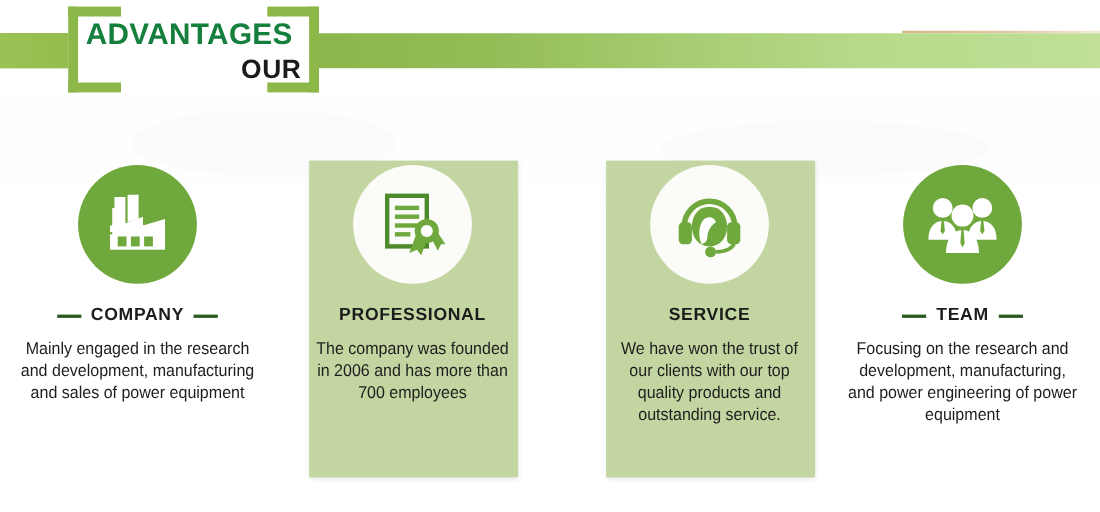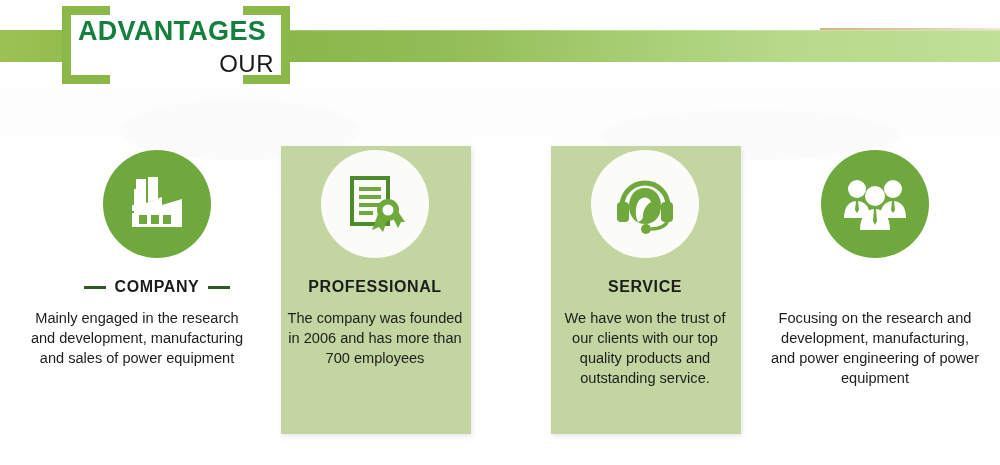--- a/index.html
+++ b/index.html
@@ -57,28 +57,28 @@
   .brk-r-t{left:243px;top:6px;width:47px;height:9px;}
   .brk-r-b{left:243px;top:75px;width:47px;height:9px;}
 
   .title-main{
     position:absolute;left:78px;top:18px;width:200px;
     font-size:27px;font-weight:bold;letter-spacing:.3px;
     color:#15803d;line-height:1;white-space:nowrap;
   }
   .title-sub{
     position:absolute;left:78px;top:52px;width:196px;
-    font-size:24px;font-weight:normal;letter-spacing:.5px;
+    font-size:24px;font-weight:bold;letter-spacing:.5px;
     color:#1b1b1b;line-height:1;text-align:right;
   }
 
   
   .cols{position:absolute;left:0;top:100px;width:1000px;height:365px;}
   .col{position:absolute;top:0;width:250px;height:365px;}
-  .col-1{left:12px;padding-left:40px;}
+  .col-1{left:0;}
   .col-2{left:250px;}
   .col-3{left:520px;}
   .col-4{left:750px;}
 
   .card{
     position:absolute;left:31px;top:46px;width:190px;height:288px;
     background:#c3d5a1;
     box-shadow:1px 2px 5px rgba(0,0,0,.10);
   }
 
@@ -245,16 +245,21 @@
 
           <circle cx="33" cy="20" r="10" fill="#ffffff"></circle>
           <path fill="#ffffff" d="M18 54 C18 40 25 33 33 33 C41 33 48 40 48 54 Z"></path>
 
           <path fill="#6fa83c" d="M14 25 L16 25 L17 34 L15 37 L13 34 Z"></path>
           <path fill="#6fa83c" d="M50 25 L52 25 L53 34 L51 37 L49 34 Z"></path>
           <path fill="#6fa83c" d="M32 33 L34 33 L35 45 L33 49 L31 45 Z"></path>
         </svg>
       </div>
     </div>
+    <div class="label">
+      <span class="dash"></span>
+      <span>TEAM</span>
+      <span class="dash"></span>
+    </div>
     <div class="desc">Focusing on the research and development, manufacturing, and power engineering of power equipment</div>
   </div>
 
 </div>
 
 </body></html>

